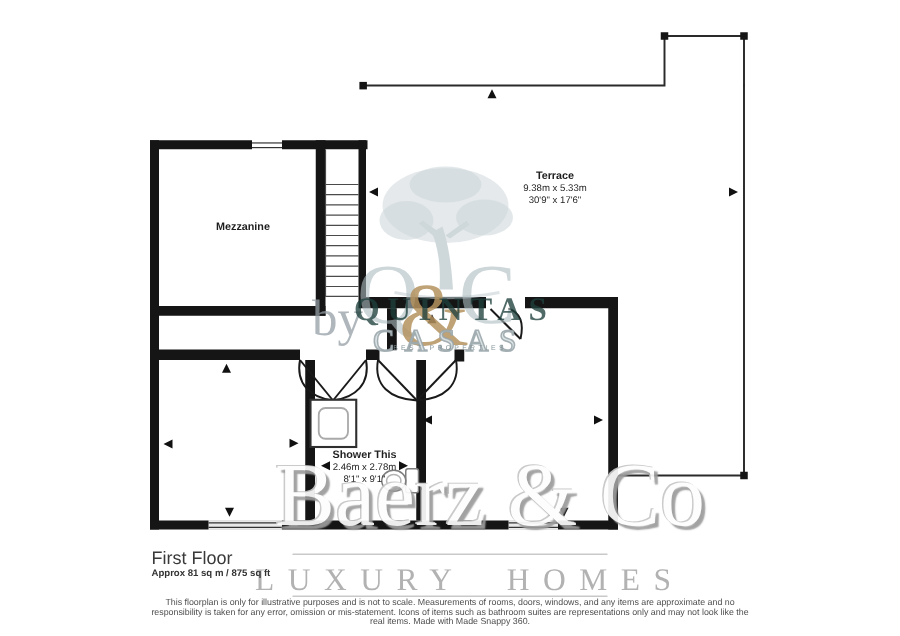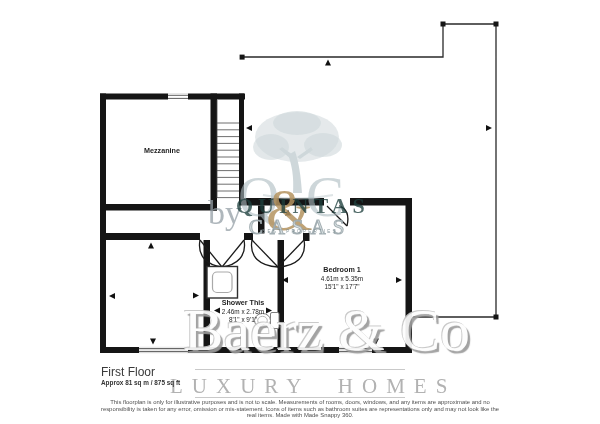--- a/index.html
+++ b/index.html
@@ -145,33 +145,33 @@
       <polygon points="396,277 396,283 402,280"></polygon>
       <polygon points="285,215.5 291,215.5 288,209.5"></polygon>
       <polygon points="373,338.5 379,338.5 376,344.5"></polygon>
     </g>
   </svg>
 
   <div class="room-label" style="left:107px;top:147px">
     <div class="rname">Mezzanine</div>
   </div>
 
+  <div class="room-label" style="left:315px;top:113px">
+    <div class="rname">Terrace</div>
+    <div class="rdim">9.38m x 5.33m</div>
+    <div class="rdim">30'9" x 17'6"</div>
+  </div>
 
 
   <div class="room-label" style="left:188px;top:299px">
     <div class="rname">Shower This</div>
     <div class="rdim">2.46m x 2.78m</div>
     <div class="rdim">8'1" x 9'1"</div>
   </div>
 
-  <div class="room-label" style="left:287px;top:266px">
-    <div class="rname">Bedroom 1</div>
-    <div class="rdim">4.61m x 5.35m</div>
-    <div class="rdim">15'1" x 17'7"</div>
-  </div>
 
   <svg class="abs" style="left:245px;top:105px;opacity:.8" width="105" height="95" viewBox="0 0 105 95">
     <g fill="#c3ced2">
       <ellipse cx="52" cy="32" rx="42" ry="25" opacity=".55"></ellipse>
       <ellipse cx="26" cy="42" rx="18" ry="13" opacity=".6"></ellipse>
       <ellipse cx="78" cy="40" rx="19" ry="12" opacity=".6"></ellipse>
       <ellipse cx="52" cy="18" rx="24" ry="12" opacity=".6"></ellipse>
       <path d="M48,88 C49,72 47,60 43,50 L50,46 C54,58 56,72 57,88 Z"></path>
       <path d="M46,54 L34,44 L37,42 L48,50 Z"></path>
       <path d="M52,52 L66,42 L68,45 L55,54 Z"></path>

